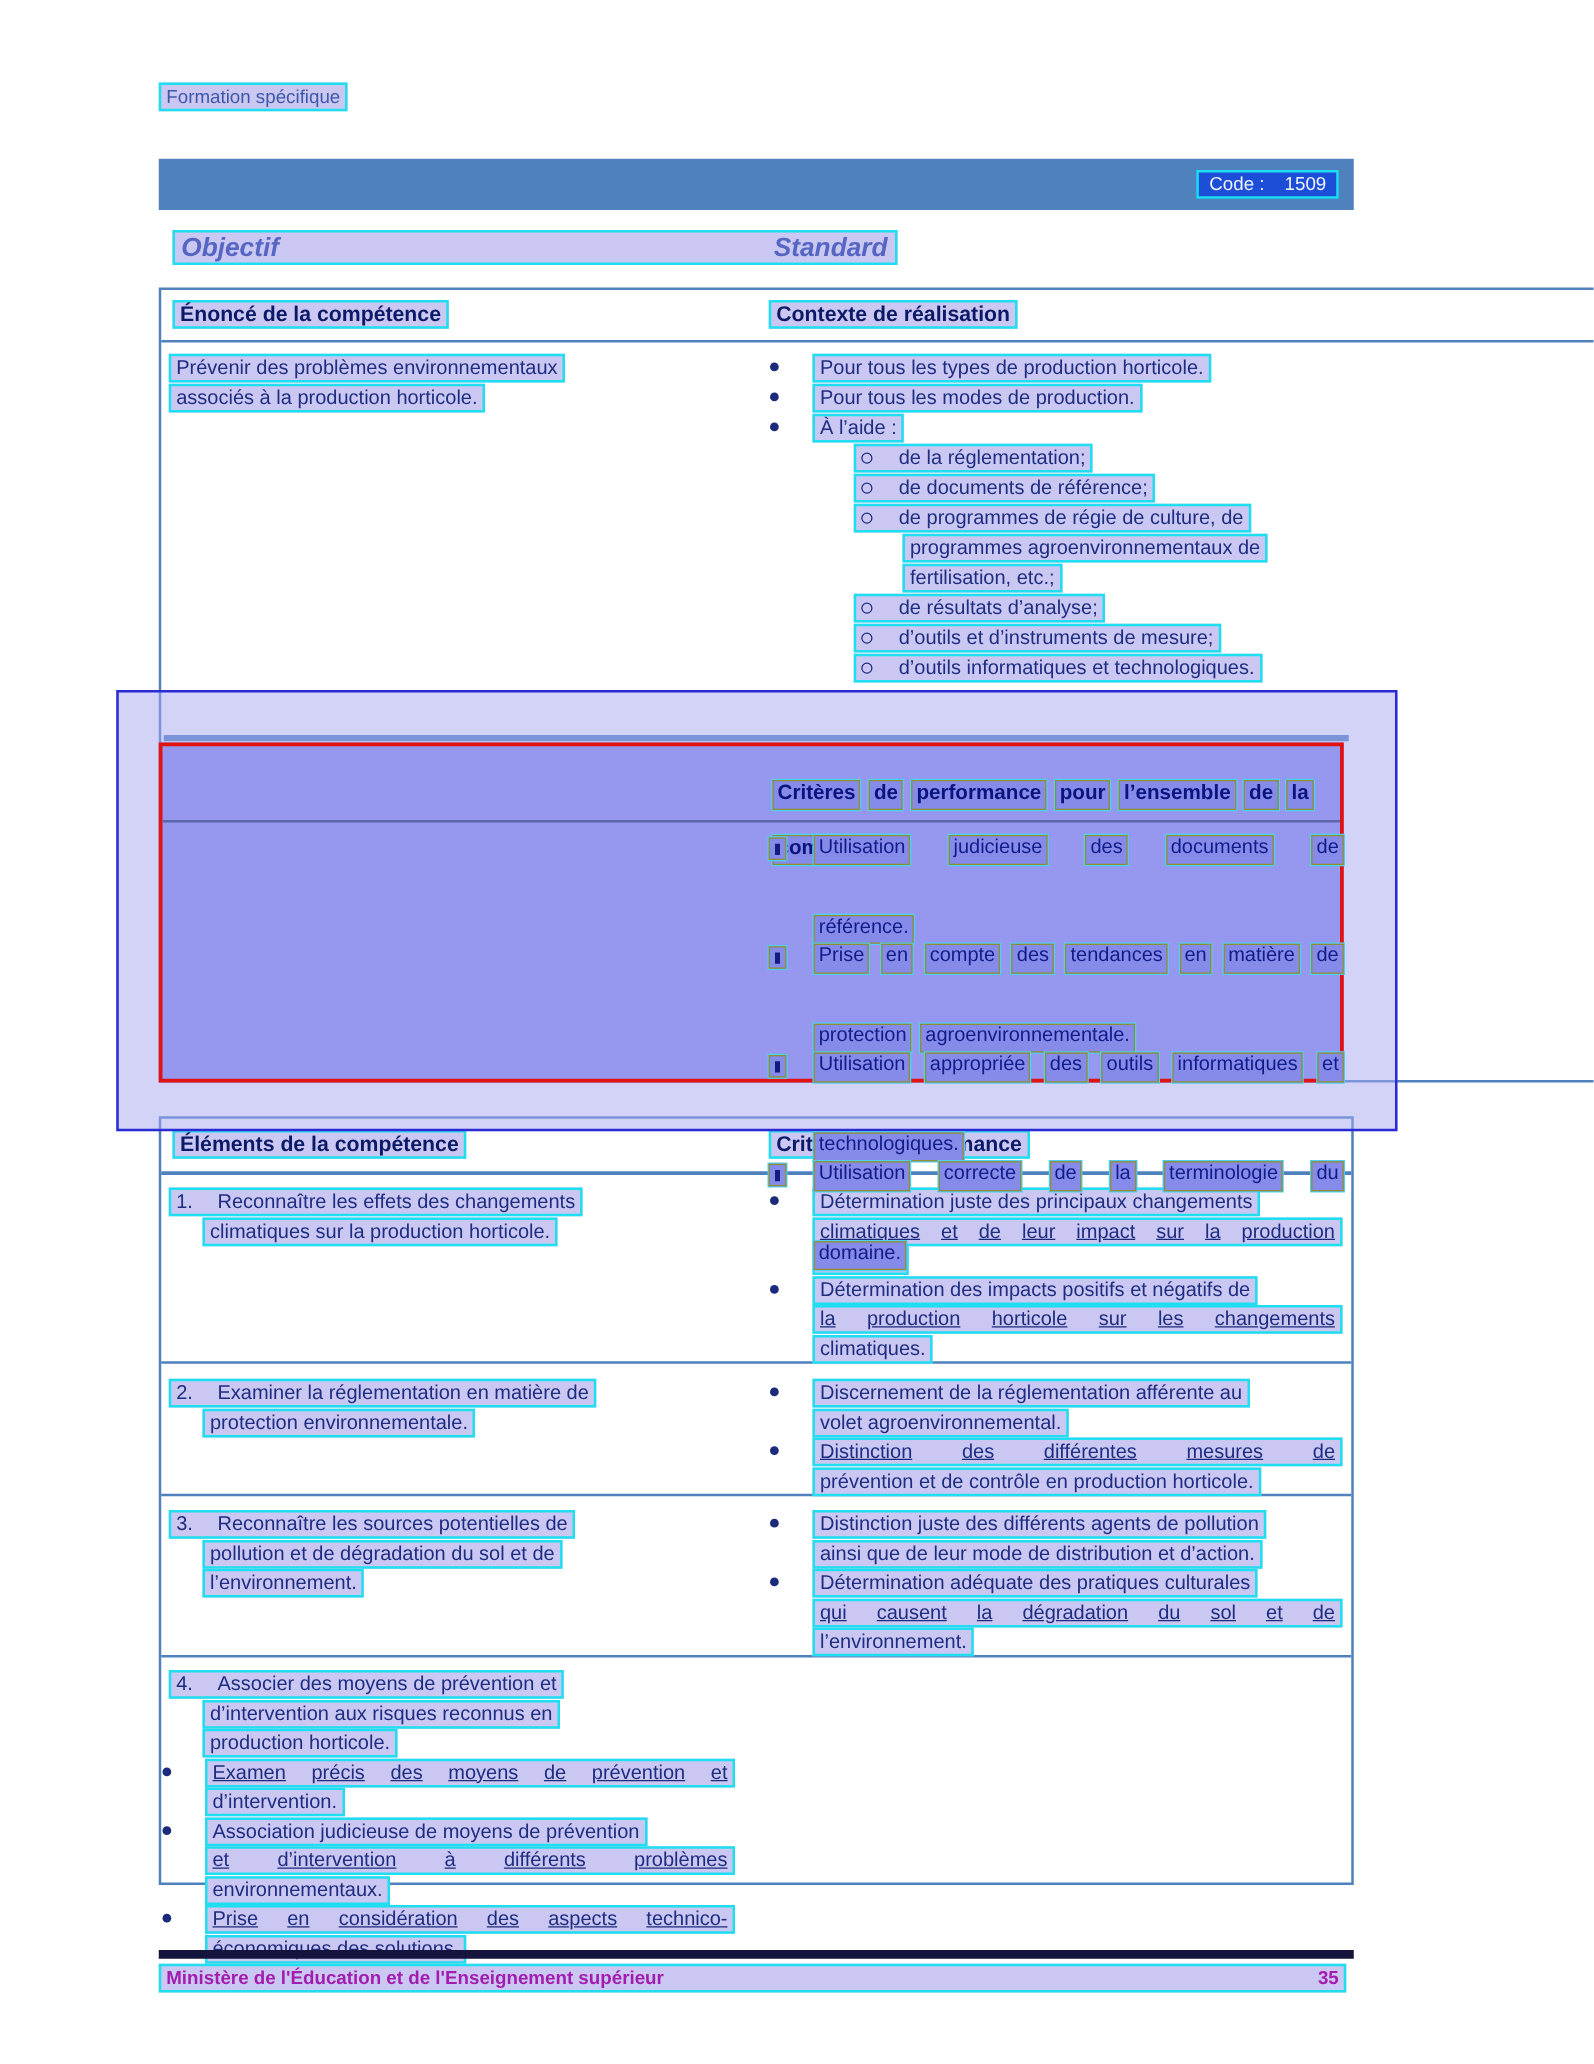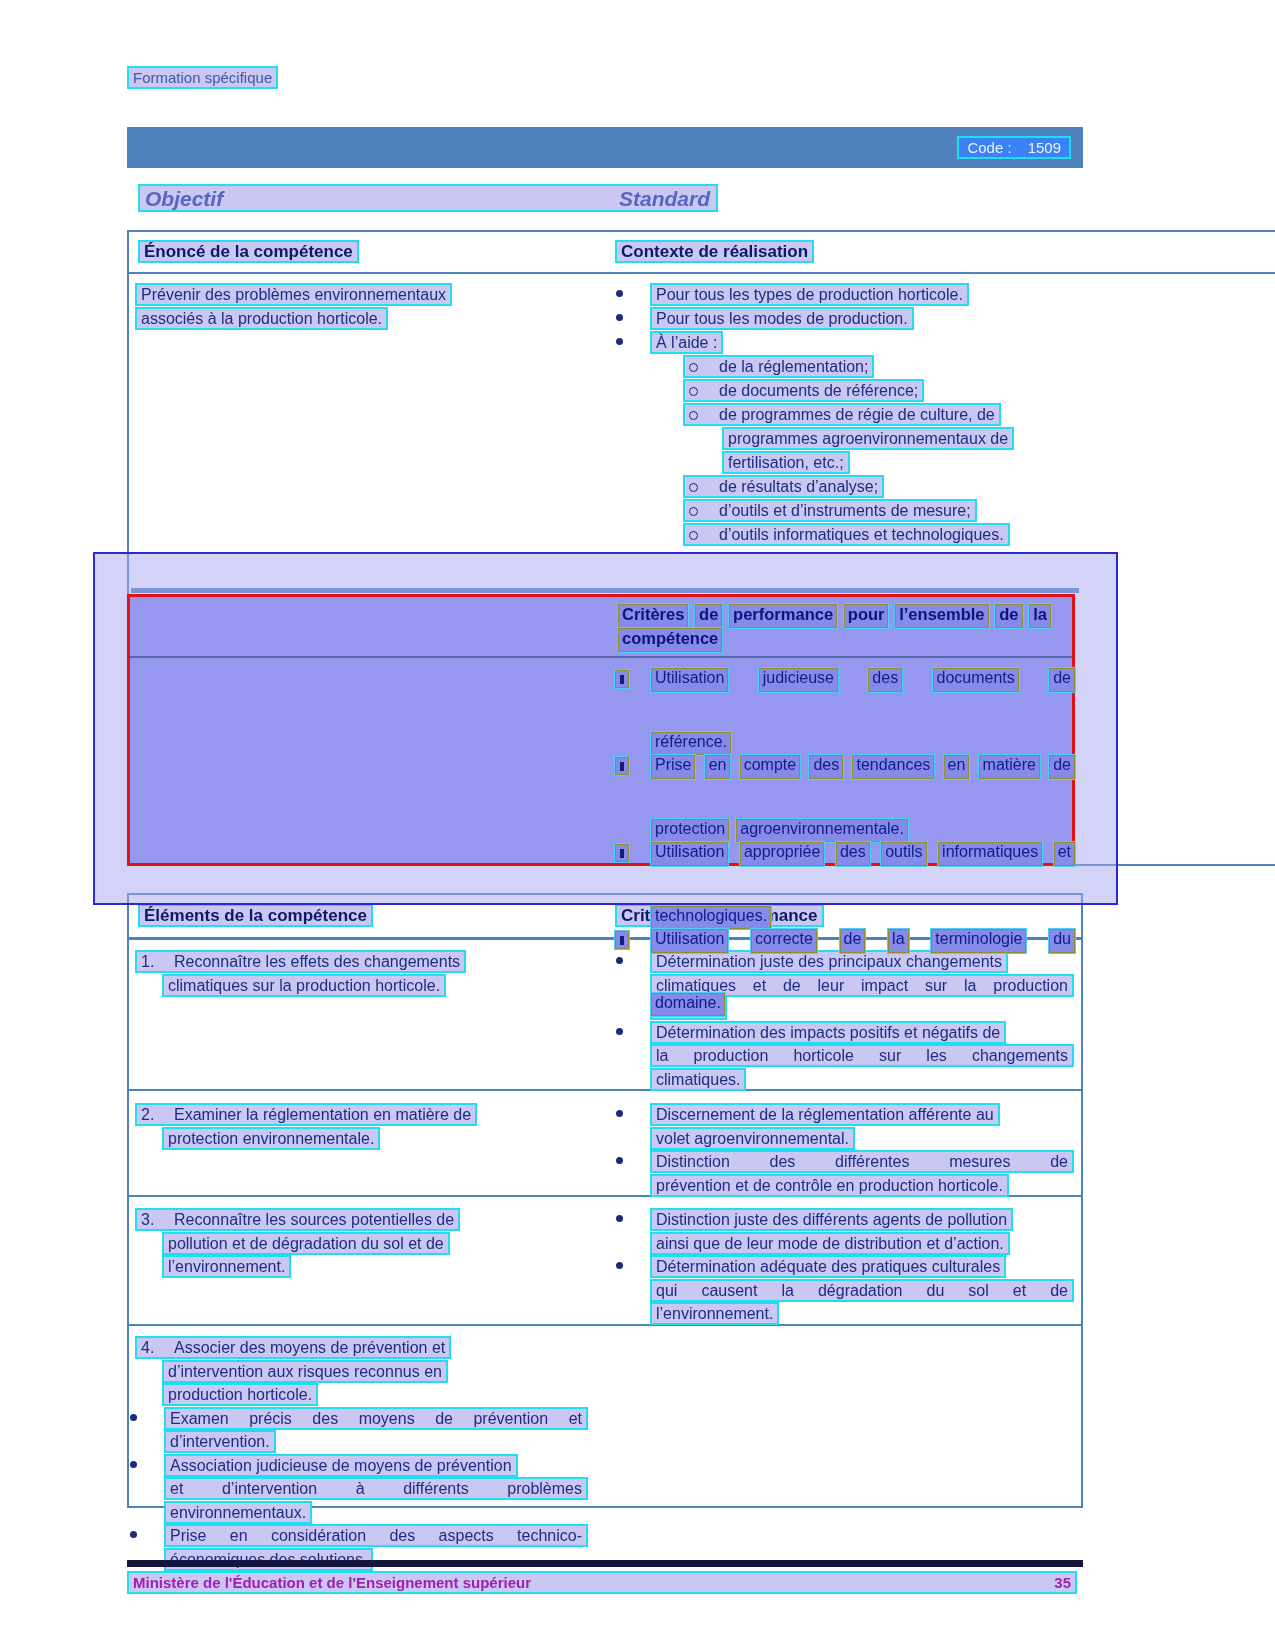--- a/index.html
+++ b/index.html
@@ -8,21 +8,21 @@
           font-family:"Liberation Sans", sans-serif; color:#1b2a7a; overflow:hidden; }
 
   
   .hl { display:inline-block; background:#cbc7f3; border:2px solid #1fdeef;
         font-size:16px; line-height:17px; padding:1px 4px; color:#1d2d80; white-space:nowrap; }
   .th { font-weight:bold; color:#0b1a66; font-size:17px; }
 
   .top-label { position:absolute; left:127px; top:66px; font-size:15px; color:#3e58a8; }
 
   .topbar { position:absolute; left:127px; top:127px; width:956px; height:41px; background:#4f81bd; }
-  .codebox { position:absolute; right:12px; top:9px; background:#3b82f6; border:2px solid #1fdeef;
+  .codebox { position:absolute; right:12px; top:9px; background:#1d4ed8; border:2px solid #1fdeef;
              color:#eef2ff; font-size:15px; padding:1px 8px; display:flex; gap:16px; }
 
   .objrow { position:absolute; left:138px; top:184px; width:580px; height:28px;
             background:#cbc7f3; border:2px solid #1fdeef; }
   .objtxt { position:absolute; left:5px; top:1px; font-style:italic; font-weight:bold;
             font-size:21px; color:#5565c2; }
   .objtxt.std { left:479px; }
 
   .tbl { position:absolute; border:2px solid #4f81bd; background:transparent; }
   .t1  { left:127px; top:230px; width:1152px; height:636px; }
@@ -42,41 +42,41 @@
   .bluestripe { position:absolute; left:2px; top:356px; width:948px; height:5px; background:#4f81bd; }
 
   
   .overlay { position:absolute; left:93px; top:552px; width:1025px; height:353px;
              background:rgba(168,168,242,0.50); border:2px solid #2a2ad4; z-index:5; pointer-events:none; }
 
   
   .redbox { position:absolute; left:127px; top:594px; width:948px; height:272px;
             background:#9598ee; border:3px solid #e01212; z-index:6; }
   .rb-head { padding:7px 8px 0 488px; height:61px; border-bottom:2px solid #5b66ab; }
-  .rb-hline { height:24px; display:flex; }
+  .rb-hline { height:24px; display:flex;margin-top:20px; }
   .rb-hline.spread { width:433px; justify-content:space-between; }
   .rb-items { padding-top:10px; }
   .rb-line { position:relative; margin-left:521px; width:424px; height:23.5px; display:flex; }
   .rb-line.spread { justify-content:space-between; }
   .rb-line.nrm { gap:7px;margin-top:40px; }
   .wbox { display:inline-block; background:#868ae8; border:1px solid #8f8f2f; box-shadow:0 0 0 1px #4fd0f2;
           font-size:16px; line-height:16px; padding:1px 3px; color:#101c8a; white-space:nowrap; }
   .wbox.hw { font-weight:bold; color:#0a147e; font-size:16.5px; }
   .mkbox { position:absolute; left:-36px; top:2px; width:14px; height:18px; background:#868ae8;
            border:1px solid #8f8f2f; box-shadow:0 0 0 1px #4fd0f2; }
   .mkbox i { display:block; width:4px; height:9px; background:#131d7e; margin:4px auto 0; }
 
   .t2 { left:127px; top:893px; width:956px; height:615px; }
   .t2head { position:relative; height:45px; border-bottom:3px solid #4f81bd; padding-top:9px; }
   .t2head .c1 { margin-left:9px; }
   .t2head .c2 { position:absolute; left:486px; top:9px; }
   .t2row { display:flex; border-bottom:2px solid #4f81bd; padding-top:10px; }
   .t2row:last-child { border-bottom:none;flex-direction:column; }
   .t2row .lft { width:486px; padding-left:6px; }
-  .t2row .rgt { width:460px; }
+  .t2row .rgt { width:460px;text-decoration:underline; }
   .t2line { height:23.5px; }
   .numspan { display:inline-block; width:33px; }
   .lcont { margin-left:27px; }
   .hl.spreadbox { width:424px; display:flex; justify-content:space-between; }
 
   .footbar { position:absolute; left:127px; top:1560px; width:956px; height:7px; background:#14143c; }
   .footrow { position:absolute; left:127px; top:1571px; width:950px; display:flex;
              justify-content:space-between; font-weight:bold; color:#a21caf; font-size:15px; }
 </style>
 </head>

